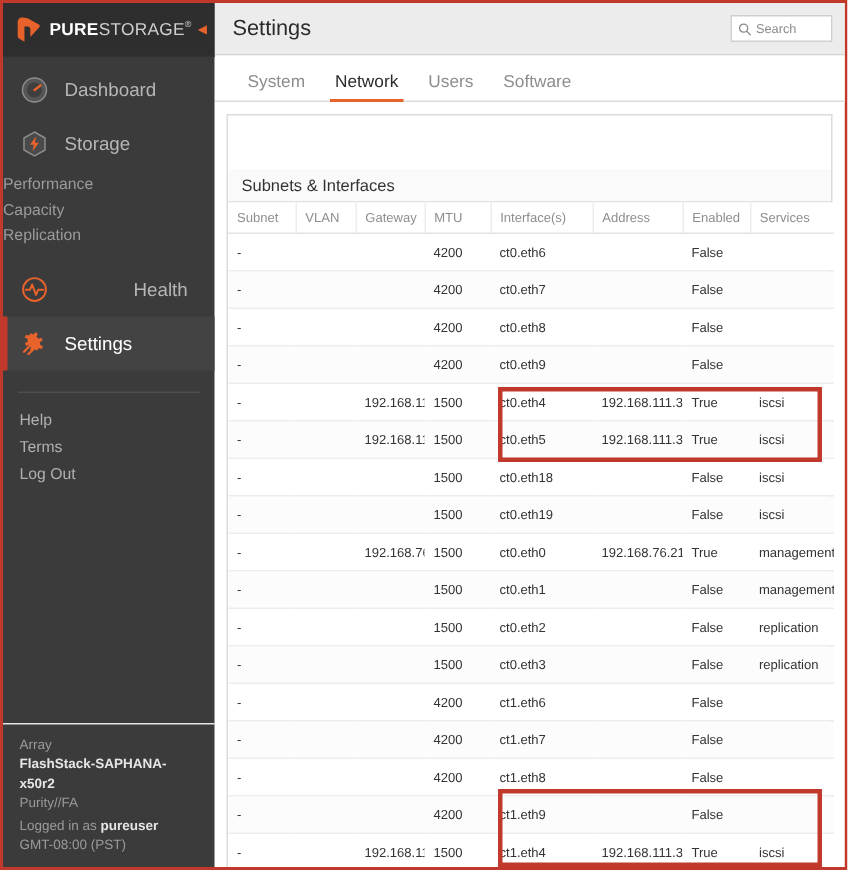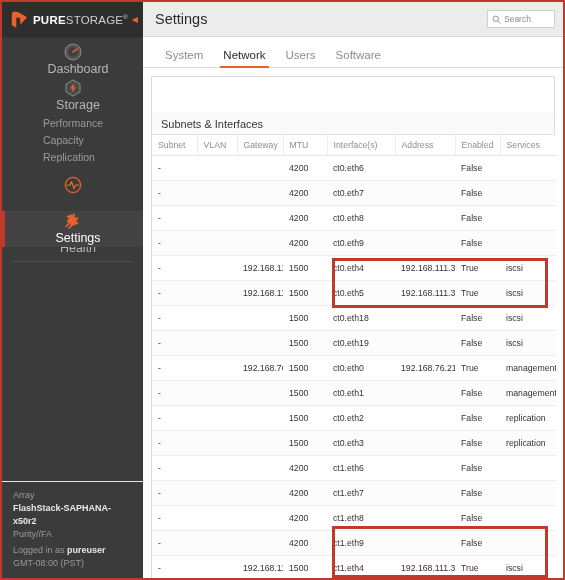--- a/index.html
+++ b/index.html
@@ -51,36 +51,34 @@
   }
   .nav { padding-top: 4px; }
   .nav-item {
     display: flex;
     align-items: center;
     height: 36px;
     padding-left: 11px;
     color: #b6b6b6;
     font-size: 12.5px;
     position: relative;
-    flex-direction: column;
   }
   .nav-item .ico { width: 20px; height: 20px; margin-right: 10px; flex: 0 0 auto; }
   .nav-item.active {
     background: #434343;
     color: #ffffff;
   }
   .nav-item.active::before {
     content: "";
     position: absolute;
     left: 0; top: 0; bottom: 0;
     width: 3px;
     background: #c0392b;
   }
   .sub-item {
-    padding-left: 41px;
     color: #9b9b9b;
     font-size: 10.5px;
     height: 17px;
     display: flex;
     align-items: center;
   }
   .nav-divider {
     margin: 14px 10px 0 10px;
     border-top: 1px solid #4e4e4e;
   }
@@ -302,20 +300,31 @@
           </g>
           <path d="M3 15.5 L8 10.5 M6 17 L11 12" stroke="#e8622c" stroke-width="1.6" stroke-linecap="round"></path>
         </svg>
         <span>Settings</span>
       </div>
 
     </div>
 
     <div class="nav-divider"></div>
 
+    <div class="util-list">
+      <div class="util-item">
+        <span>Help</span>
+      </div>
+      <div class="util-item">
+        <span>Terms</span>
+      </div>
+      <div class="util-item">
+        <span>Log Out</span>
+      </div>
+    </div>
 
     <div class="array-info">
       <div class="ai-label">Array</div>
       <div class="ai-value">FlashStack-SAPHANA-x50r2</div>
       <div class="ai-label">Purity//FA</div>
       <div class="ai-line"><span class="ai-label">Logged in as </span><span class="ai-value">pureuser</span></div>
       <div class="ai-label">GMT-08:00 (PST)</div>
     </div>
 
   </div>

